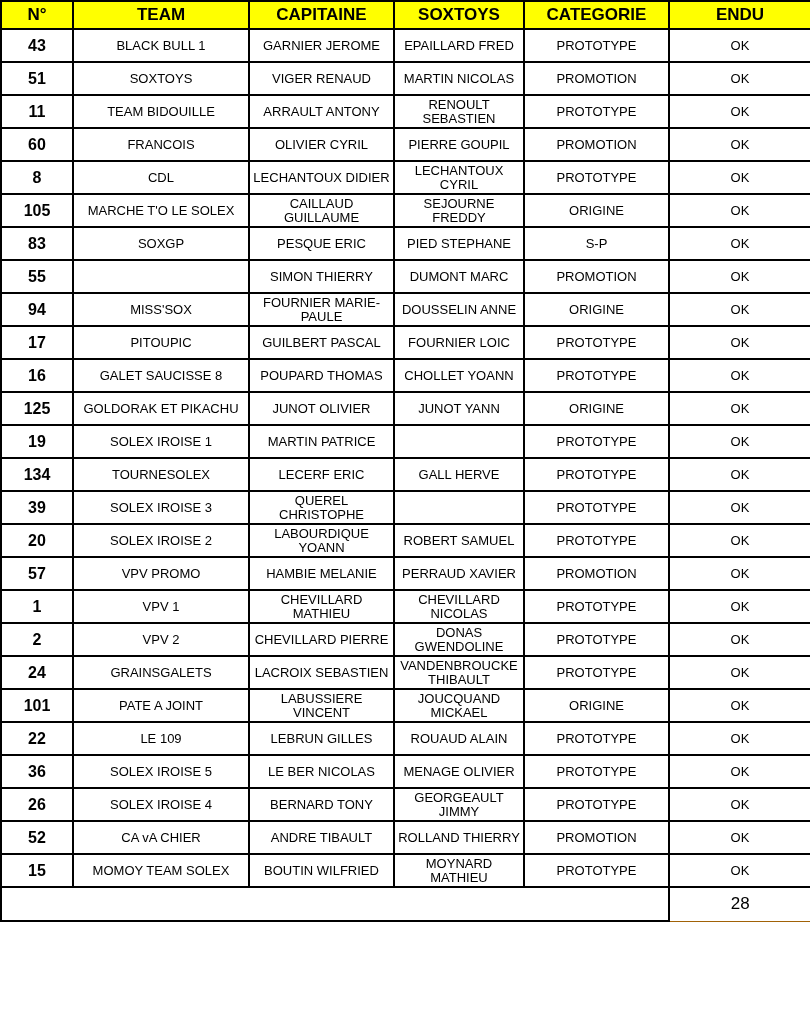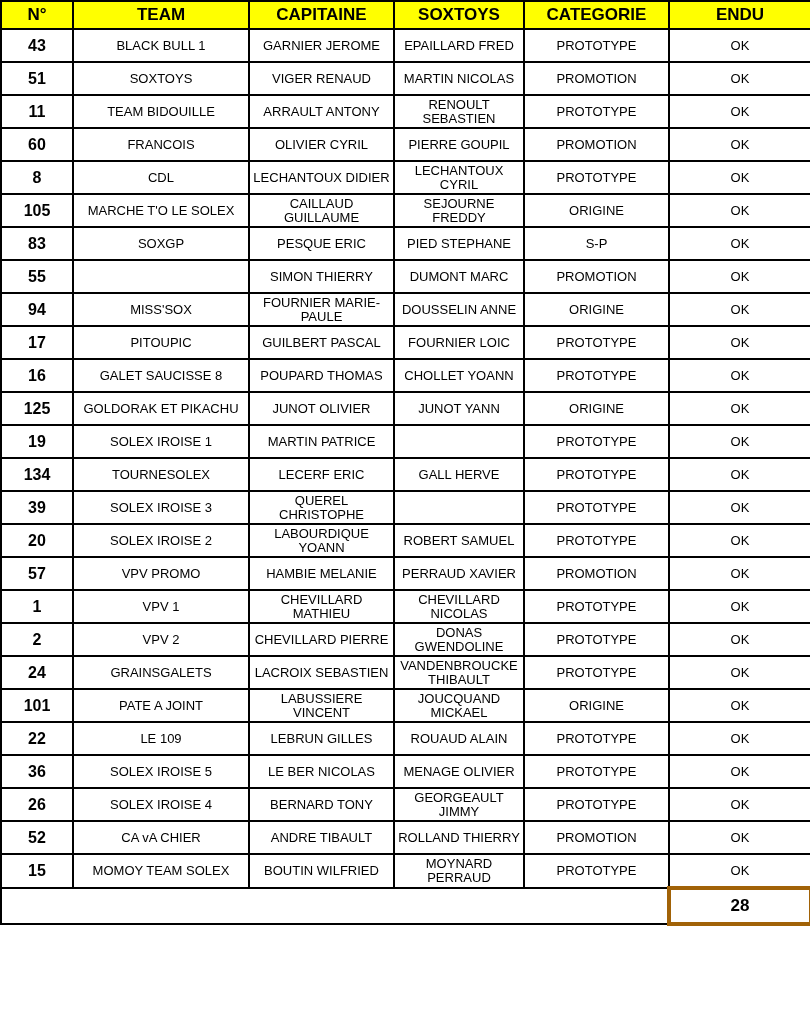--- a/index.html
+++ b/index.html
@@ -50,22 +50,22 @@
   }
   tbody td.col-num {
     font-weight: bold;
     font-size: 16px;
   }
   tfoot td {
     border: none;
     height: 32px;
   }
   tfoot td.total {
-    border: 4px solid #a16207;
-    font-weight: bold;
+    border: 1px solid #a16207;
+    font-weight: normal;
     font-size: 17px;
   }
 </style>
 </head>
 <body>
 
 <div class="page">
   <table class="teams">
     <colgroup>
       <col class="c-num">
@@ -283,21 +283,21 @@
           <td class="col-team">CA vA CHIER</td>
           <td class="col-capitaine">ANDRE TIBAULT</td>
           <td class="col-equipier">ROLLAND THIERRY</td>
           <td class="col-categorie">PROMOTION</td>
           <td class="col-endu">OK</td>
         </tr>
         <tr>
           <td class="col-num">15</td>
           <td class="col-team">MOMOY TEAM SOLEX</td>
           <td class="col-capitaine">BOUTIN WILFRIED</td>
-          <td class="col-equipier">MOYNARD PERRAUD</td>
+          <td class="col-equipier">MOYNARD MATHIEU</td>
           <td class="col-categorie">PROTOTYPE</td>
           <td class="col-endu">OK</td>
         </tr>
       </tbody>
     <tfoot>
       <tr>
         <td colspan="5"></td>
         <td class="total">28</td>
       </tr>
     </tfoot>

